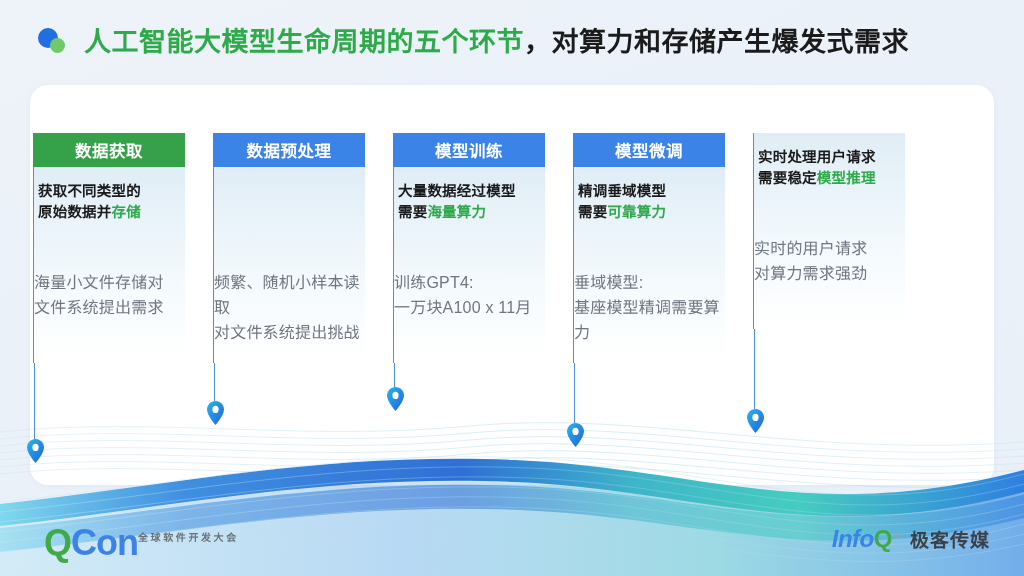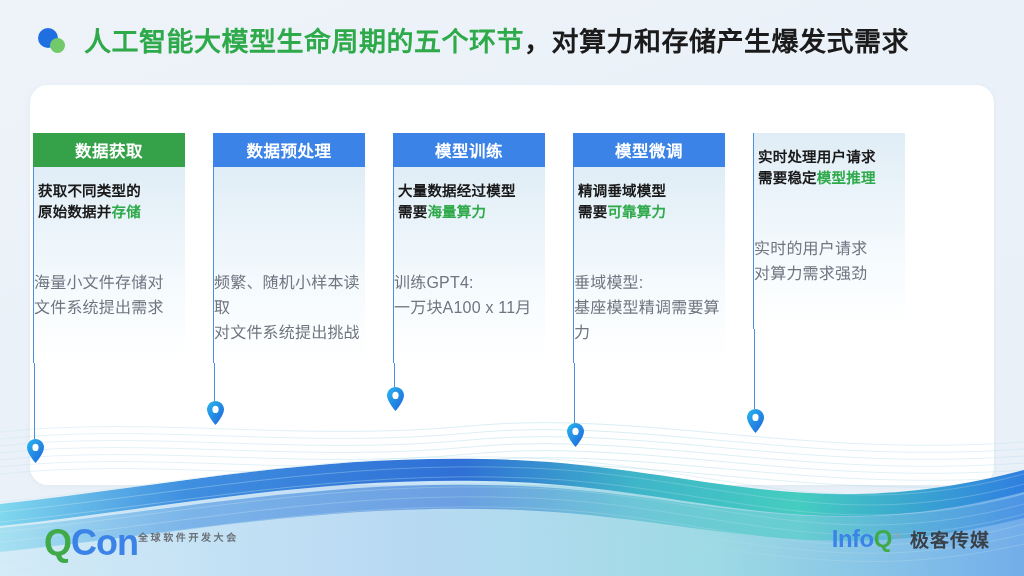--- a/index.html
+++ b/index.html
@@ -105,21 +105,21 @@
   .qcon .con { color:#3c83e8; }
   .qcon-sub {
     font-size:10px; color:#6a7078; letter-spacing:2.6px; margin-top:3px;
     font-weight:bold;
   }
   .footer-right {
     position:absolute; right:34px; bottom:24px;
     display:flex; align-items:baseline; gap:9px;
   }
   .infoq { font-size:24px; font-weight:bold; line-height:1; letter-spacing:-.5px; }
-  .infoq .info { color:#3c83e8; }
+  .infoq .info { color:#3c83e8;font-style:italic; }
   .infoq .q2 { color:#3faa47; }
   .infoq .tm { font-size:7px; color:#9aa2ab; font-weight:normal; vertical-align:super; }
   .jike { font-size:19px; font-weight:bold; color:#3a4048; letter-spacing:1px; }
 </style>
 </head>
 <body>
 
 <div class="page">
 
   <div class="header">

